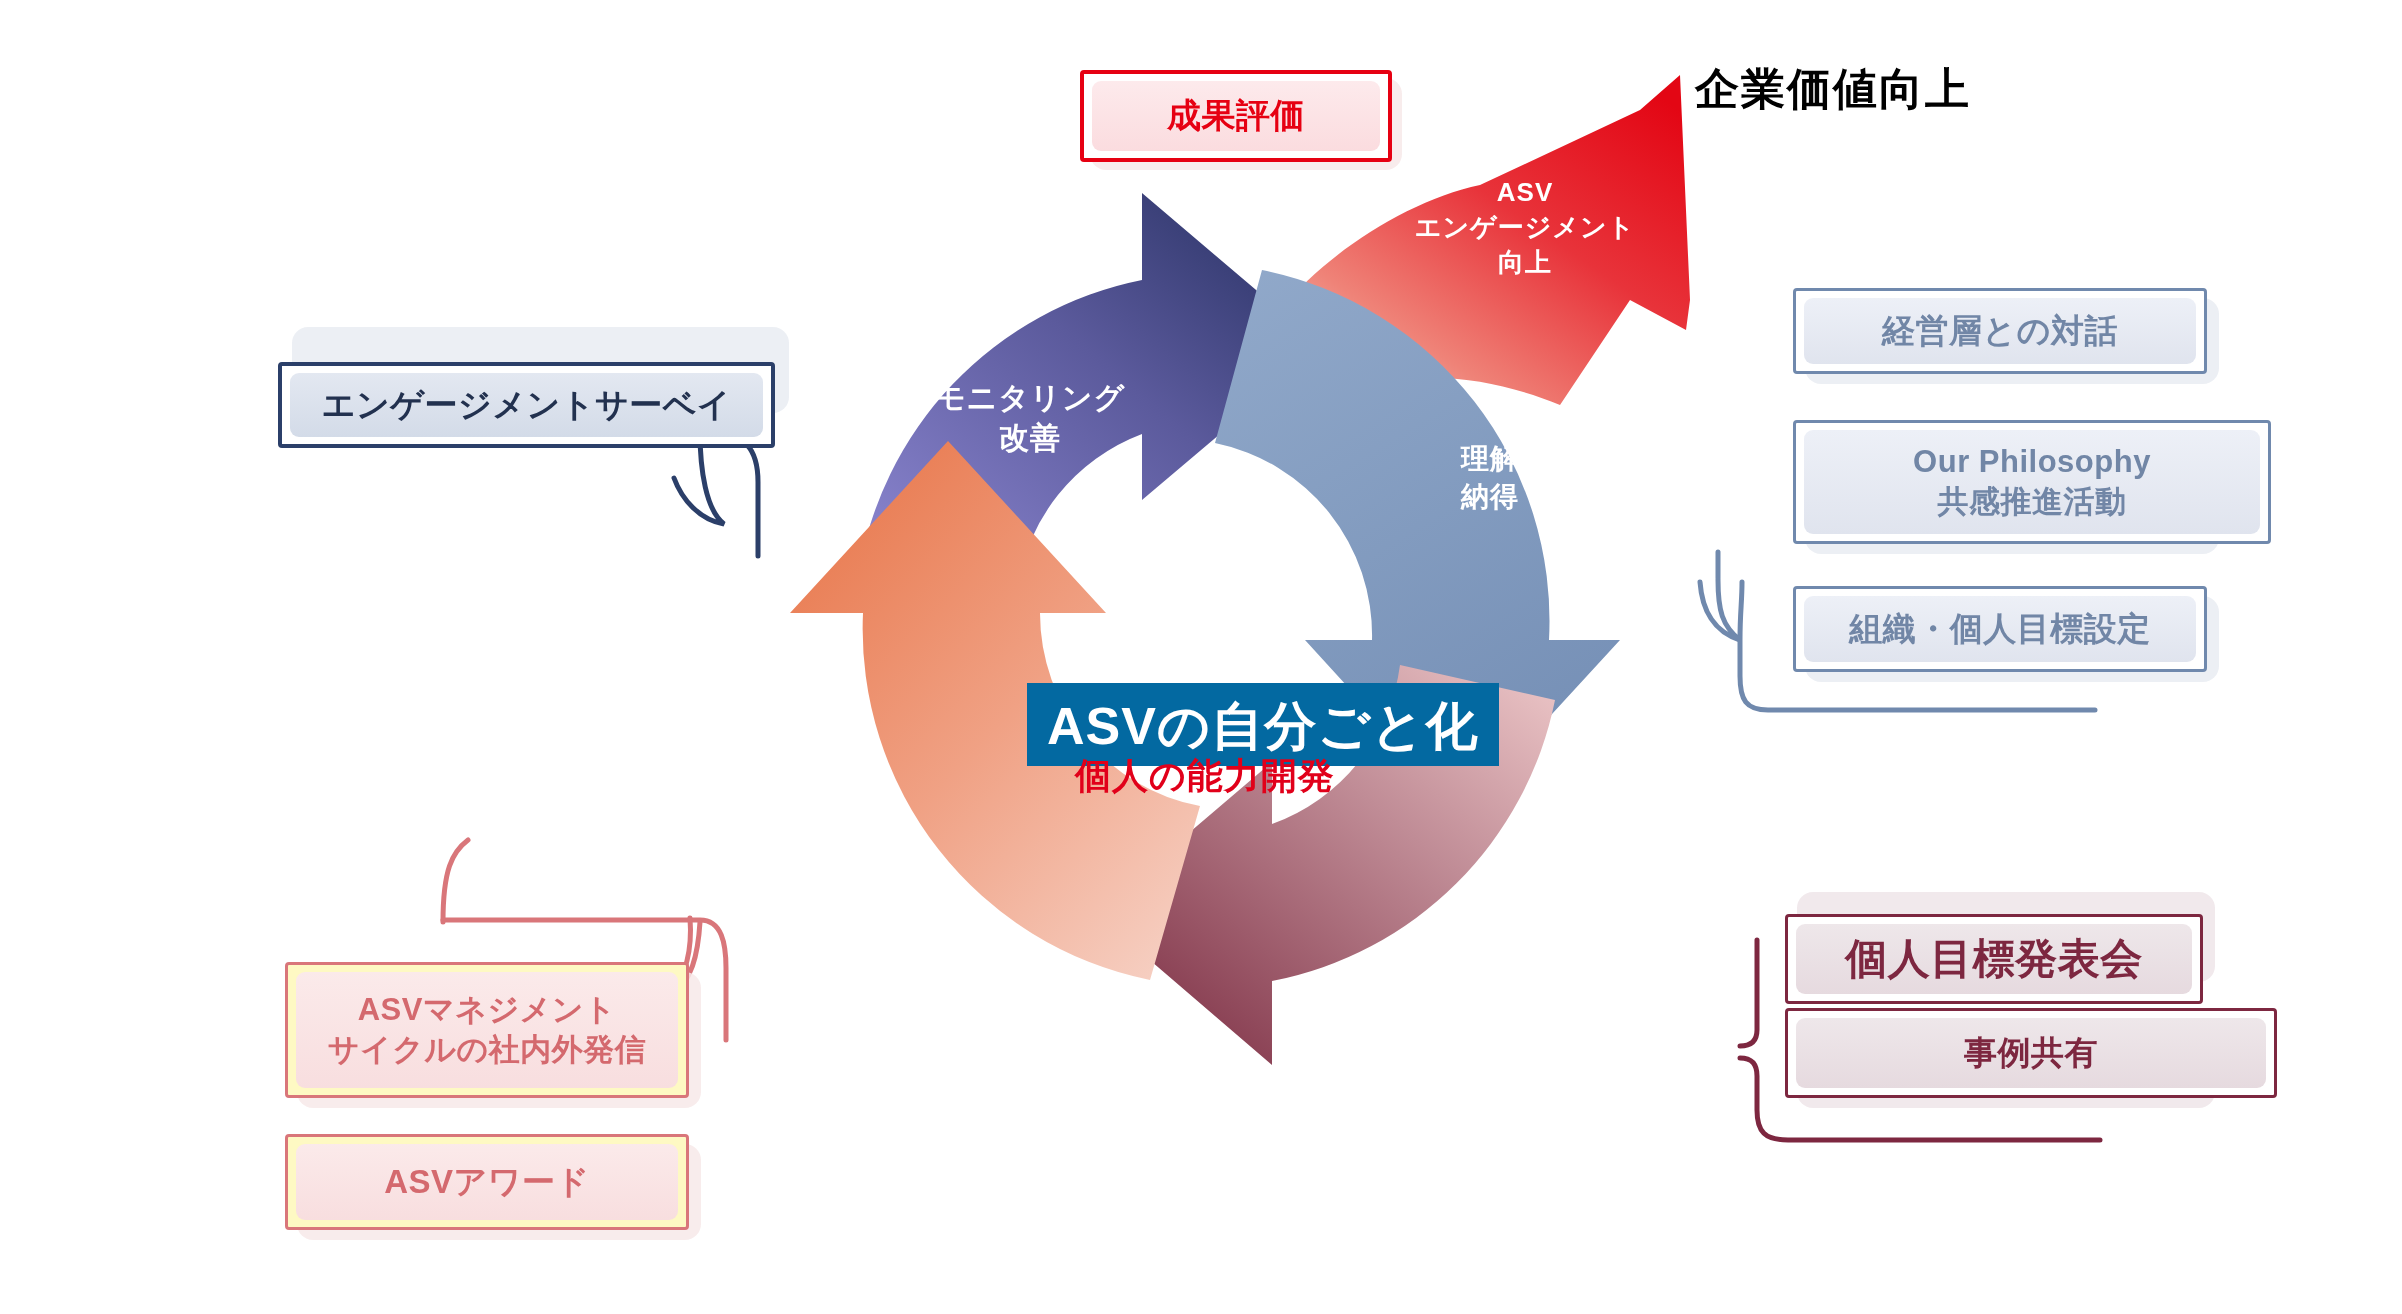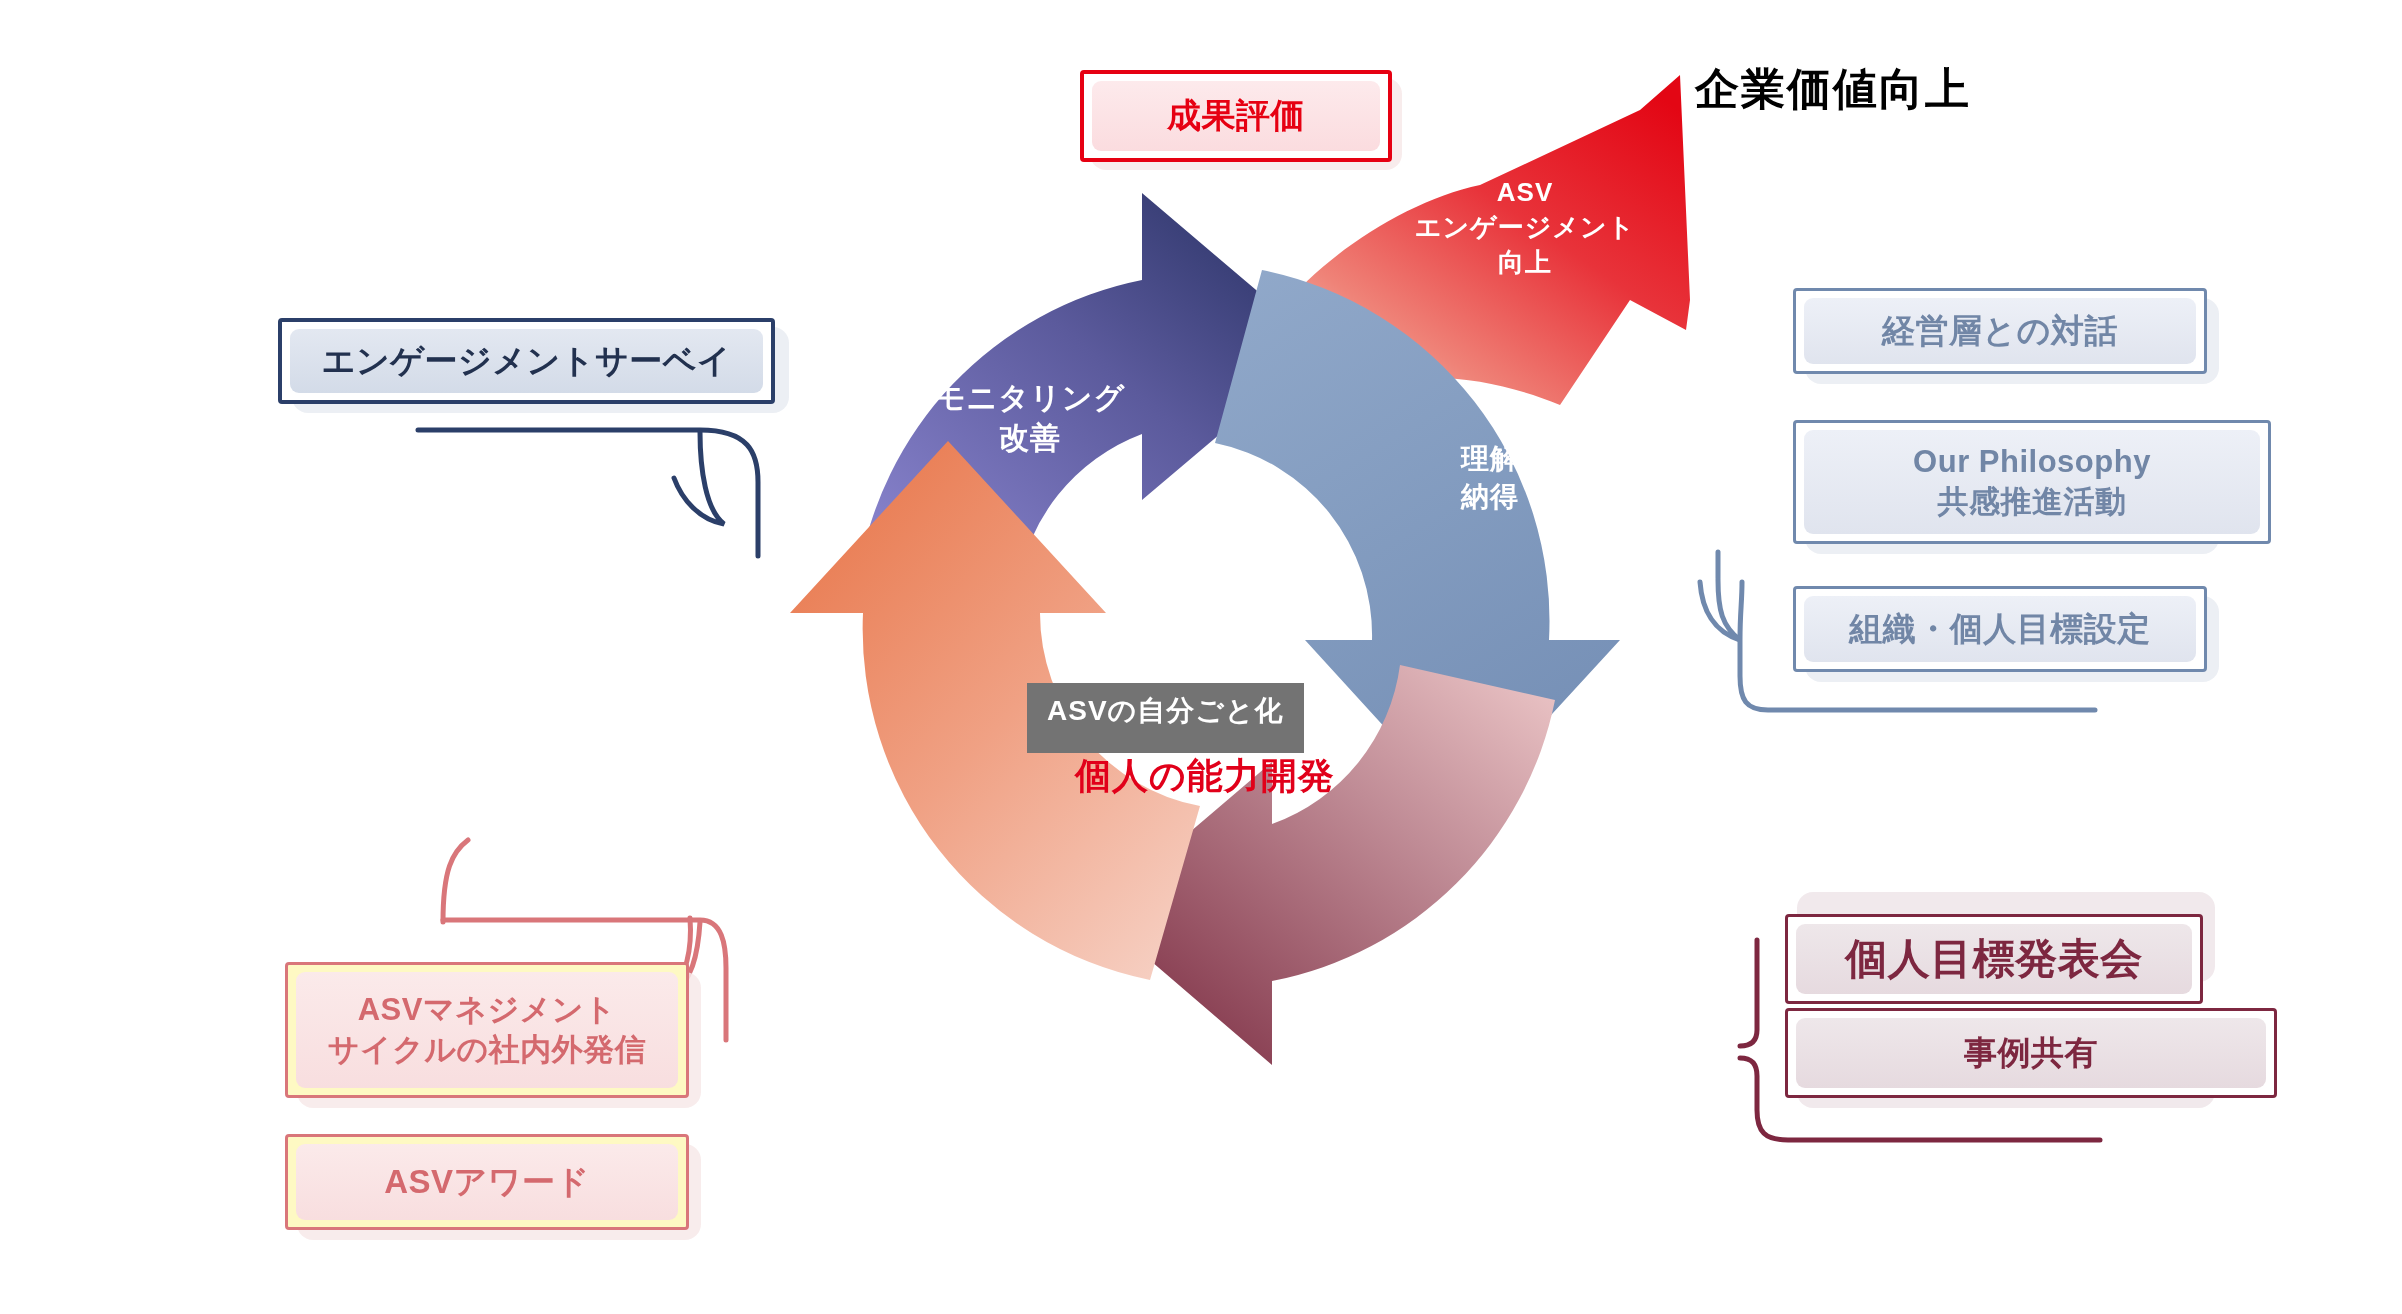--- a/index.html
+++ b/index.html
@@ -8,21 +8,21 @@
   #stage{position:relative;width:2402px;height:1314px;background:#fff;}
 
   
   .box{position:absolute;box-sizing:border-box;border-radius:4px;
        display:flex;align-items:center;justify-content:center;
        text-align:center;font-weight:bold;line-height:1.28;letter-spacing:.5px;}
   .box .inner{position:absolute;left:8px;right:8px;top:7px;bottom:7px;border-radius:9px;z-index:0;}
   .box .txt{position:relative;z-index:1;}
 
   
-  .v-navy{border:4px solid #2b3f69;color:#22314f;background:#fff;}
+  .v-navy{border:4px solid #2b3f69;color:#22314f;background:#fff;margin-top:44px;}
   .v-navy .inner{background:linear-gradient(180deg,#e3e8f1 0%,#d3dbe8 100%);}
 
   
   .v-slate{border:3px solid #7089ad;color:#7186a6;background:#fff;}
   .v-slate .inner{background:linear-gradient(180deg,#edf0f7 0%,#e0e4ee 100%);}
 
   
   .v-red{border:4px solid #e60012;color:#e60012;background:#fff;}
   .v-red .inner{background:linear-gradient(180deg,#fdeaec 0%,#fbdcdf 100%);}
   .v-salmon{border:3px solid #d9767a;color:#d4696e;background:#fef9c3;}
@@ -39,22 +39,22 @@
 
   
   #headline{position:absolute;left:1695px;top:60px;font-size:44px;font-weight:bold;
             color:#000000;letter-spacing:2px;white-space:nowrap;}
 
   
   .ringlab{position:absolute;color:#ffffff;font-weight:bold;text-align:center;
            line-height:1.34;letter-spacing:1px;white-space:pre-line;}
 
   
-  #centerChip{position:absolute;background:#737373;color:#fff;font-weight:bold;
-              font-size:28px;letter-spacing:1px;padding:9px 20px 23px;
+  #centerChip{position:absolute;background:#0369a1;color:#fff;font-weight:bold;
+              font-size:52px;letter-spacing:1px;padding:9px 20px 4px;
               white-space:nowrap;}
   #centerSub{position:absolute;color:#e1001a;font-weight:bold;font-size:36px;
              letter-spacing:1px;white-space:nowrap;}
 
   svg{position:absolute;left:0;top:0;overflow:visible;}
 </style>
 </head>
 <body>
 
 <div id="stage">

